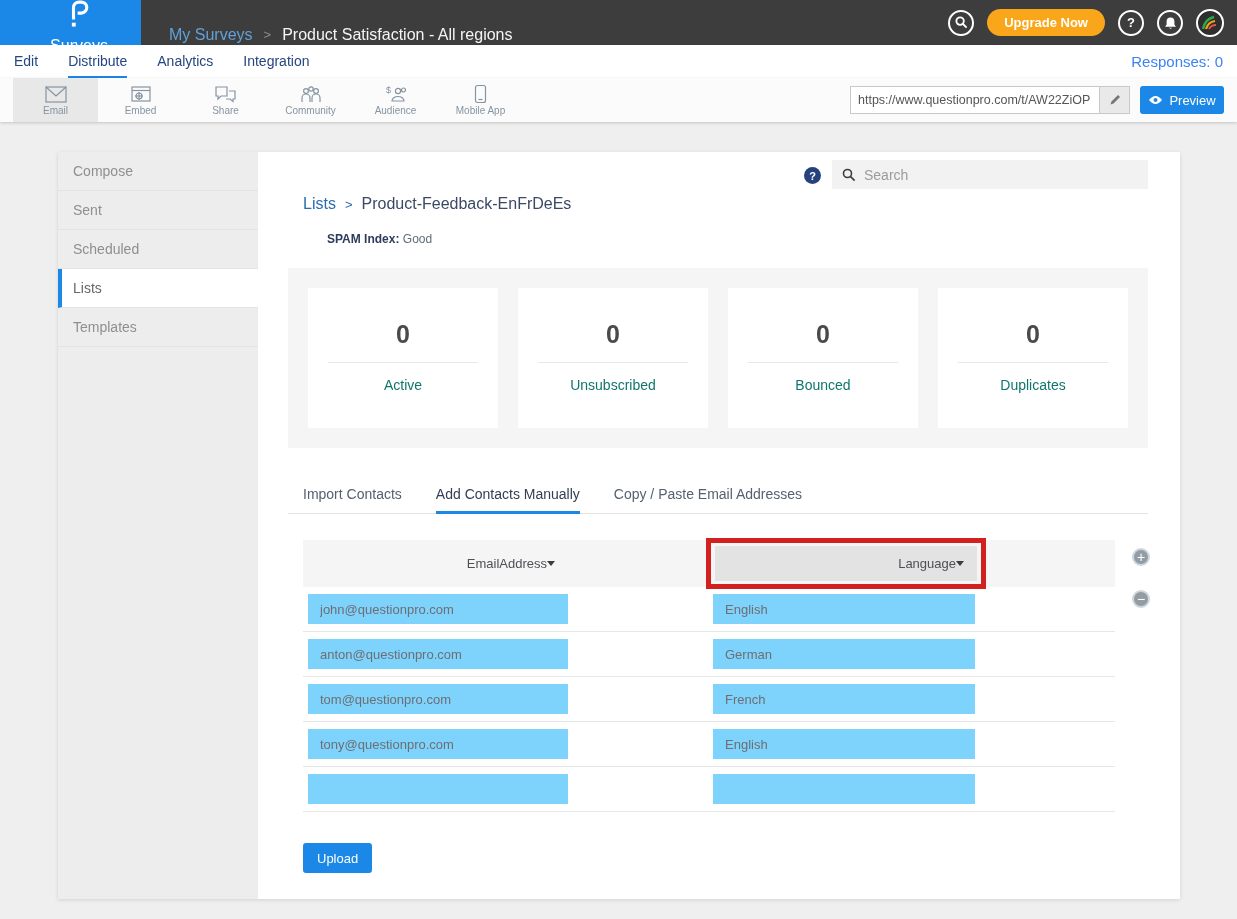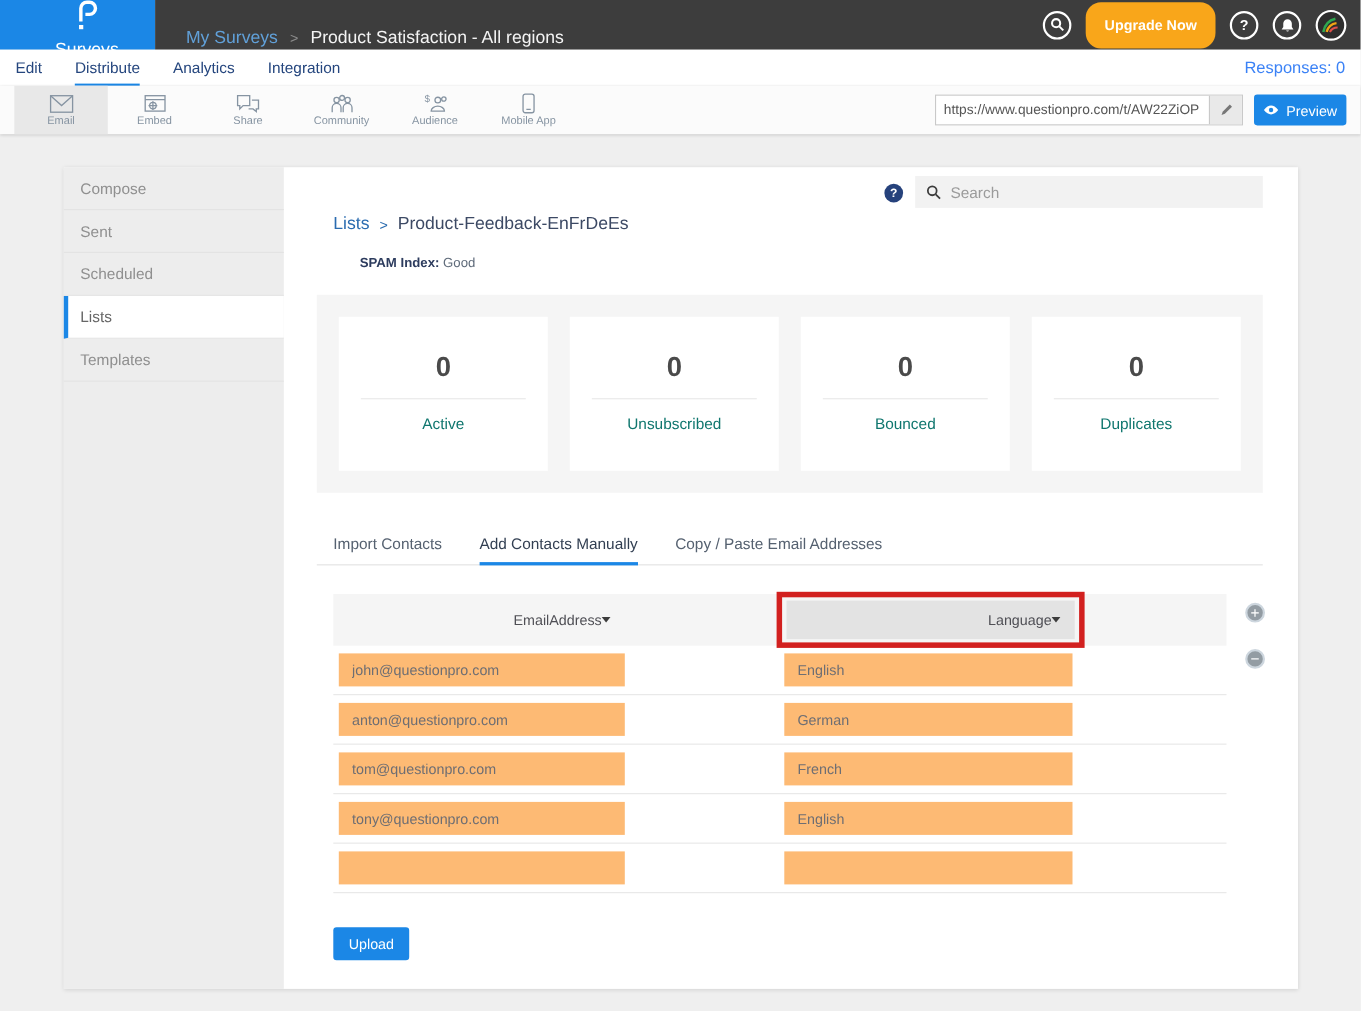--- a/index.html
+++ b/index.html
@@ -12,21 +12,21 @@
   .logo-area { width:141px; background:#1b87e6; display:flex; align-items:center; padding-left:17px; gap:9px; flex-shrink:0; cursor:pointer;flex-direction:column; }
   .product-name { color:#fff; font-size:16px; }
   .caret-down { width:0; height:0; border-left:5px solid transparent; border-right:5px solid transparent; border-top:6px solid #fff; margin-top:2px; }
   .topbar-rest { flex:1; background:#3d3d3d; display:flex; align-items:center; padding:0 13px 0 28px; }
   .app-crumbs { display:flex; align-items:center; gap:11px; font-size:16px; white-space:nowrap;margin-top:24px; }
   .crumb-link { color:#61a0d8; cursor:pointer; }
   .crumb-sep { color:#8c8c8c; font-size:13px; }
   .crumb-title { color:#f4f4f4; }
   .top-actions { margin-left:auto; display:flex; align-items:center; gap:13px; }
   .circle-btn { width:26px; height:26px; border:2px solid #fff; border-radius:50%; display:flex; align-items:center; justify-content:center; color:#fff; font-size:13px; font-weight:bold; cursor:pointer; flex-shrink:0; }
-  .upgrade-btn { background:#f9a61a; color:#fff; font-weight:bold; font-size:13px; height:42px; padding:0 17px; border:none; border-radius:14px; cursor:pointer; }
+  .upgrade-btn { background:#f9a61a; color:#fff; font-weight:bold; font-size:13px; height:27px; padding:0 17px; border:none; border-radius:14px; cursor:pointer; }
   .avatar { width:28px; height:28px; border:2px solid #fff; border-radius:50%; background:#2e2e2e; display:flex; align-items:center; justify-content:center; cursor:pointer; overflow:hidden; }
 
   
   .navrow { height:33px; background:#fff; display:flex; align-items:stretch; padding:0 14px; }
   .nav-item { display:flex; align-items:center; font-size:14px; color:#25467e; margin-right:30px; border-bottom:2px solid transparent; cursor:pointer; }
   .nav-item.active { border-bottom-color:#1b87e6; }
   .responses { margin-left:auto; display:flex; align-items:center; font-size:15px; color:#3b82f6; }
 
   
   .toolbar { height:44px; background:#fbfbfb; box-shadow:0 1px 3px rgba(0,0,0,.18); position:relative; display:flex; align-items:stretch; padding-left:13px; z-index:2; }
@@ -70,21 +70,21 @@
   .tab.active { color:#323f52; border-bottom-color:#1b87e6; }
 
   .form { position:absolute; left:45px; top:388px; width:812px; }
   .colband { height:47px; background:#f5f5f5; position:relative; }
   .dd { display:flex; align-items:center; justify-content:flex-end; font-size:13px; color:#4f4f55; cursor:pointer; }
   .dd-email { position:absolute; left:0; top:6px; width:265px; height:35px; padding:0 13px; }
   .dd-caret { width:0; height:0; border-left:4px solid transparent; border-right:4px solid transparent; border-top:5px solid #3c3c3c; }
   .red-wrap { position:absolute; left:403px; top:-2px; width:280px; height:51px; border:5px solid #d2201f; display:flex; align-items:center; justify-content:center; }
   .dd-lang { width:262px; height:35px; background:#e3e3e3; padding:0 13px; }
   .frow { height:45px; border-bottom:1px solid #e7e7e7; position:relative; }
-  .frow input { position:absolute; top:7px; height:30px; background:#fdba74; border:none; outline:none; font-size:13px; color:#6e6e73; padding:0 12px; font-family:"Liberation Sans",sans-serif; }
+  .frow input { position:absolute; top:7px; height:30px; background:#7dd3fc; border:none; outline:none; font-size:13px; color:#6e6e73; padding:0 12px; font-family:"Liberation Sans",sans-serif; }
   .in-email { left:5px; width:260px; }
   .in-lang { left:410px; width:262px; }
   .upload-btn { margin-top:31px; height:30px; min-width:68px; padding:0 14px; background:#1b87e6; color:#fff; border:none; border-radius:3px; font-size:13px; cursor:pointer; }
 
   .pm { position:absolute; width:18px; height:18px; border-radius:50%; background:#939ca3; color:#fff; display:flex; align-items:center; justify-content:center; font-size:14px; line-height:1; cursor:pointer; border:2px solid #cdd6de; }
   .pm-plus { left:874px; top:396px; }
   .pm-minus { left:874px; top:438px; }
 </style>
 </head>
 <body>

